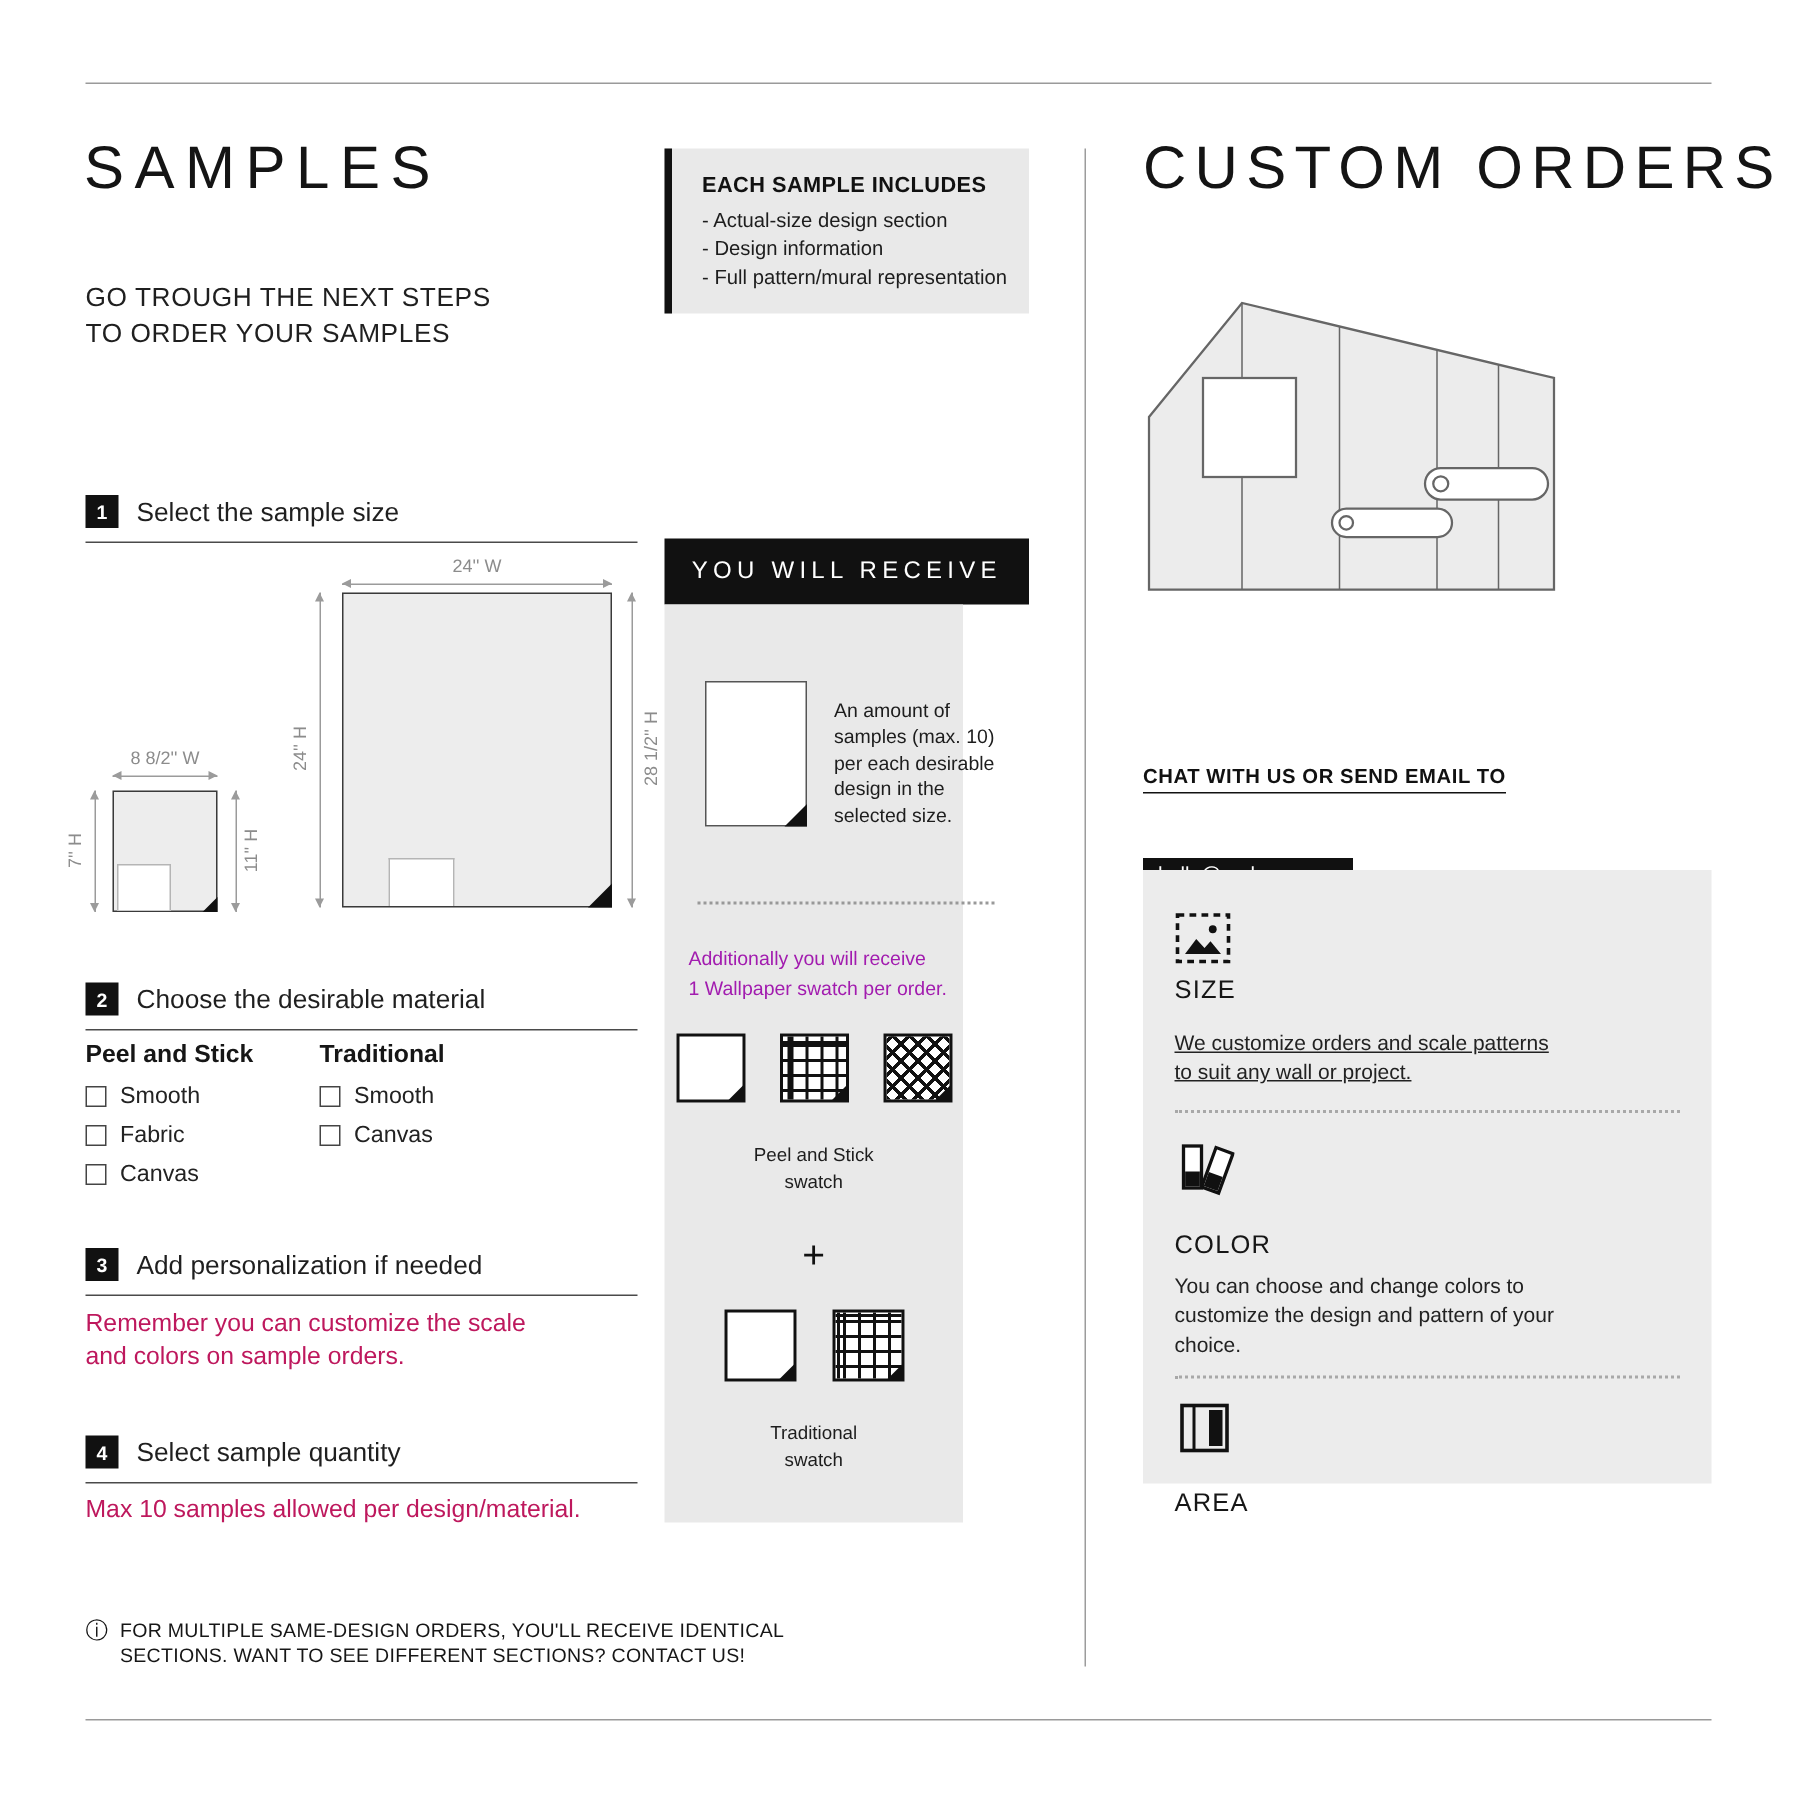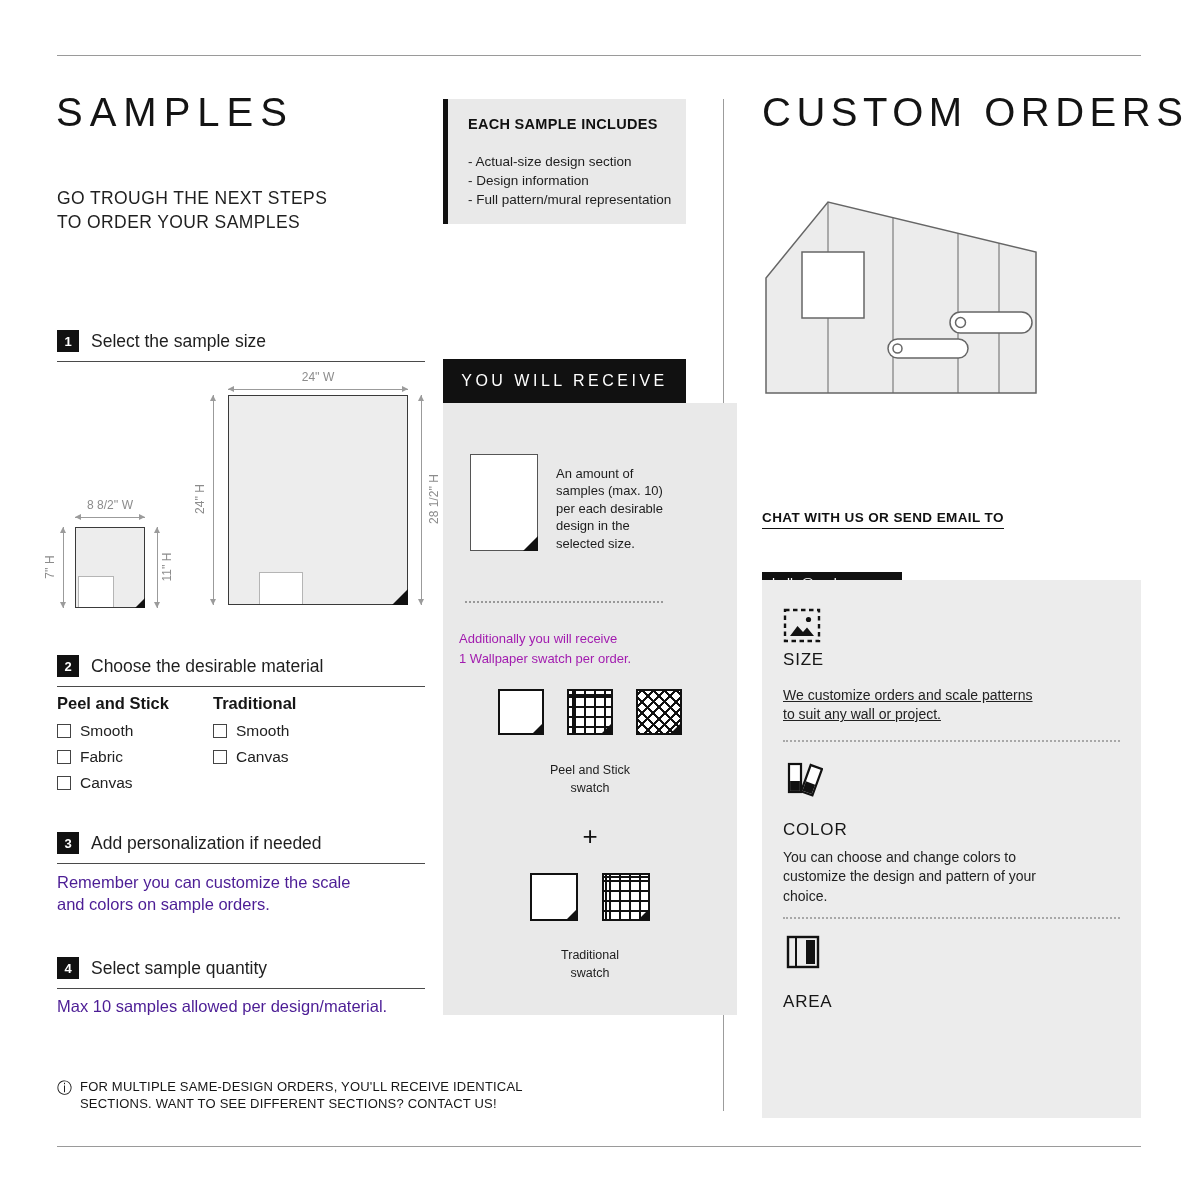--- a/index.html
+++ b/index.html
@@ -44,37 +44,37 @@
   .dim-v::after  { bottom:0; border-top:6px solid #9b9b9b; }
   .dim-label { position:absolute; font-size:12px; color:#8c8c8c; text-align:center; }
   .dim-label.rot { transform:rotate(-90deg); white-space:nowrap; }
 
   
   .mat-col { position:absolute; }
   .mat-title { font-size:16.5px; font-weight:bold; color:#161616; margin-bottom:9px; }
   .mat-item { display:flex; align-items:center; gap:9px; font-size:15.5px; color:#222; margin-bottom:8px; cursor:default; }
   .cb { width:12px; height:12px; border:1.5px solid #444; background:#fff; flex:0 0 auto; }
 
-  .note { position:absolute; left:57px; font-size:16.5px; line-height:1.32; color:#4c1d95; }
+  .note { position:absolute; left:57px; font-size:16.5px; line-height:1.32; color:#be185d; }
 
   .footnote { position:absolute; left:57px; top:1079px; display:flex; gap:8px; width:500px; }
   .fn-icon { font-size:15px; line-height:1.2; color:#111; }
   .fn-text { font-size:13px; line-height:1.3; letter-spacing:0.2px; color:#161616; }
 
   
   .includes-box { position:absolute; left:443px; top:99px; width:243px; box-sizing:border-box;
       background:#e9e9e9; border-left:5px solid #111; padding:17px 12px 15px 20px; }
-  .includes-title { font-size:14.5px; font-weight:bold; letter-spacing:0.3px; margin-bottom:20px; color:#111; }
+  .includes-title { font-size:14.5px; font-weight:bold; letter-spacing:0.3px; margin-bottom:5px; color:#111; }
   .includes-list { margin:0; padding:0; list-style:none; }
   .includes-list li { font-size:13.5px; line-height:1.42; color:#1d1d1d; padding-left:10px; text-indent:-10px; }
   .includes-list li::before { content:"- "; }
 
   .receive-bar { position:absolute; left:443px; top:359px; width:243px; height:44px; background:#111;
       color:#fff; font-size:16px; letter-spacing:3.5px; display:flex; align-items:center; justify-content:center; }
-  .receive-panel { position:absolute; left:443px; top:403px; width:294px; height:612px; background:#e9e9e9; }
+  .receive-panel { position:absolute; left:443px; top:403px; width:199px; height:612px; background:#e9e9e9; }
   .sheet { position:absolute; left:27px; top:51px; width:66px; height:95px; background:#fff; border:1px solid #555; }
   .sheet-note { position:absolute; left:113px; top:62px; width:125px; font-size:13px; line-height:1.34; color:#1d1d1d; }
   .dotline { position:absolute; left:22px; top:198px; width:198px; border-top:2px dotted #999; }
   .add-note { position:absolute; left:0; top:226px; width:100%; text-align:left; font-size:13px; line-height:1.5; color:#a21caf;margin-left:16px; }
   .swatch-row { position:absolute; left:0; width:100%; display:flex; justify-content:center; }
   .row1 { top:286px; gap:23px; }
   .row2 { top:470px; gap:24px; }
   .swatch { width:46px; height:46px; background:#fff; border:2px solid #111; box-sizing:border-box; position:relative; }
   .row2 .swatch { width:48px; height:48px; }
   .swatch.grid { background-image:
@@ -88,21 +88,21 @@
   .lbl1 { top:358px; } .lbl2 { top:543px; }
   .plus { position:absolute; left:0; top:418px; width:100%; text-align:center; font-size:26px; color:#111; }
 
   
   .intro { position:absolute; left:762px; top:407px; font-size:18.5px; line-height:1.45; color:#1f1f1f; }
   .chat-label { position:absolute; left:762px; top:510px; font-size:13.5px; font-weight:bold; letter-spacing:0.4px;
       color:#111; border-bottom:1px solid #111; padding-bottom:3px; }
   .email-badge { position:absolute; left:762px; top:532px; background:#111; color:#fff; font-size:13.5px;
       padding:3px 10px 4px; cursor:pointer;margin-top:40px; }
 
-  .features { position:absolute; left:762px; top:580px; width:379px; height:538px; background:#ececec; }
+  .features { position:absolute; left:762px; top:580px; width:379px; height:409px; background:#ececec; }
   .f-title { position:absolute; left:21px; font-size:17px; letter-spacing:0.8px; color:#161616; }
   .f-text { position:absolute; left:21px; font-size:14px; line-height:1.38; color:#222; }
   .f-div { position:absolute; left:21px; width:337px; border-top:2px dotted #a8a8a8; }
   .f-icon { position:absolute; left:21px; }
 
   .wall-illu { position:absolute; left:762px; top:194px; }
 </style>
 </head>
 <body>
 

